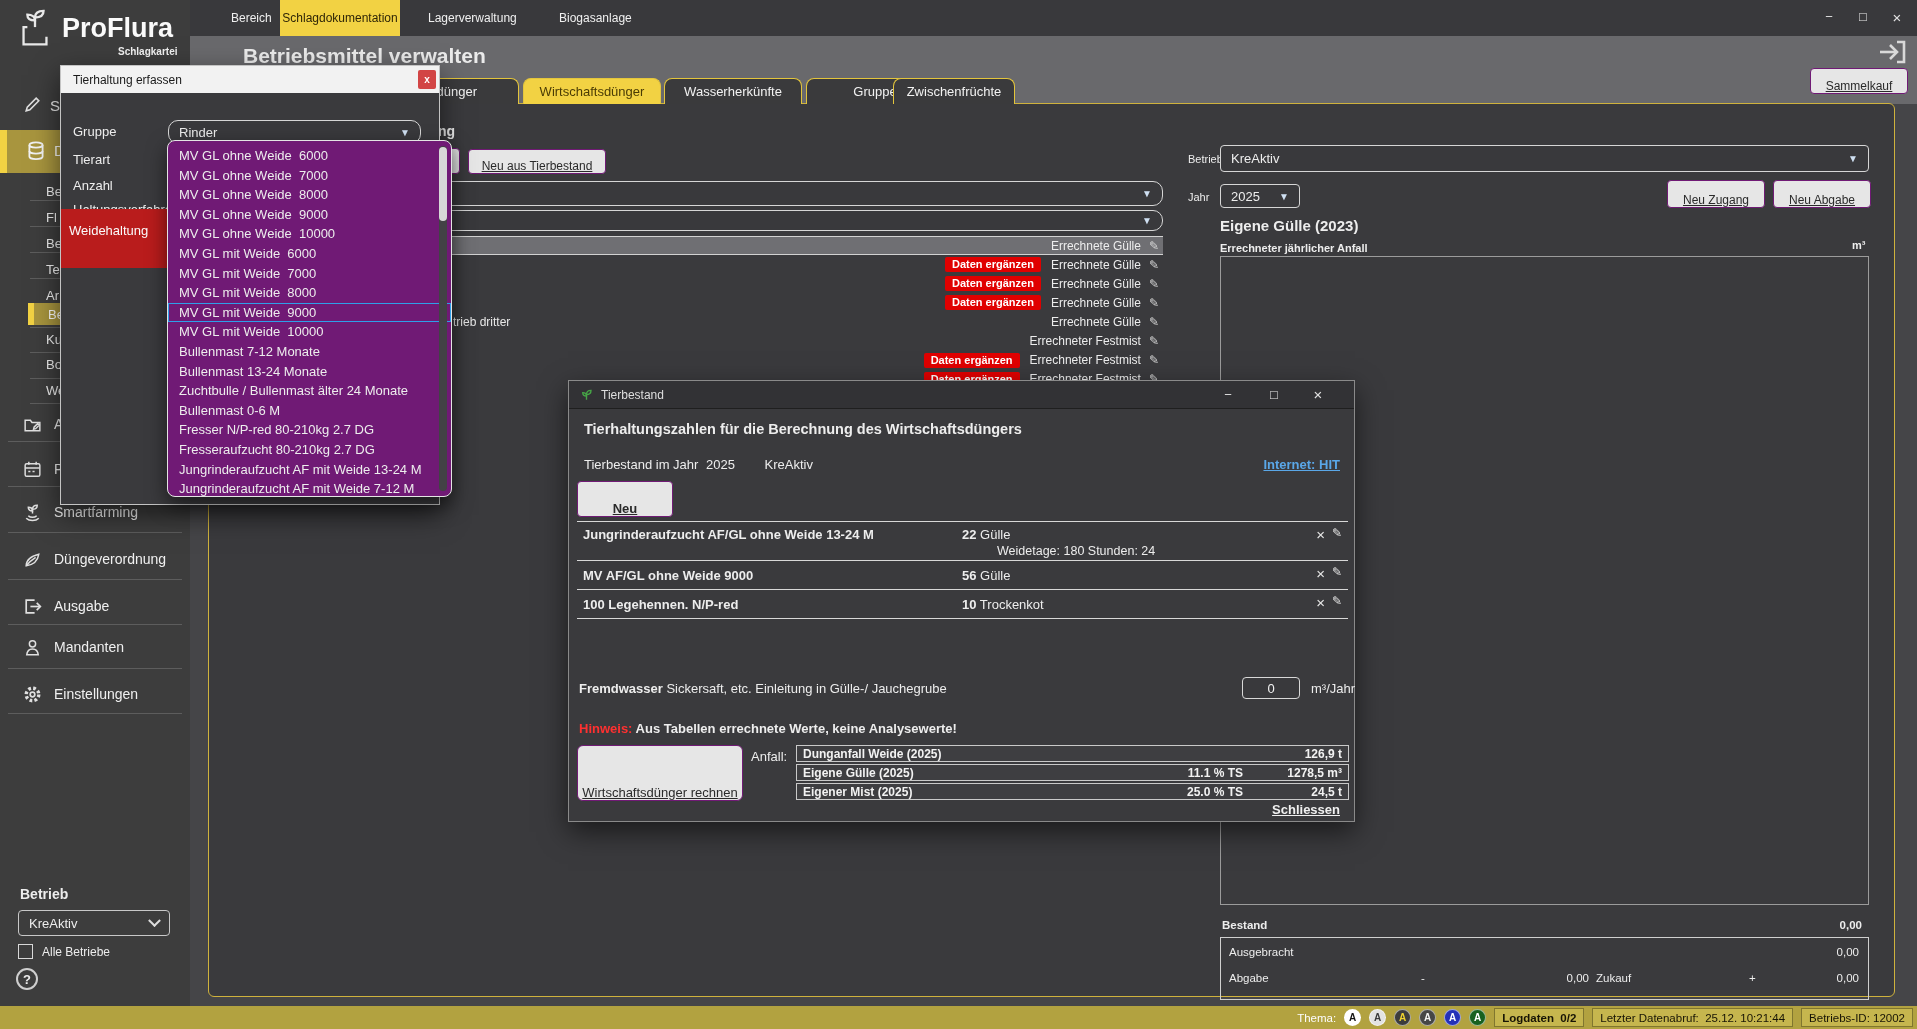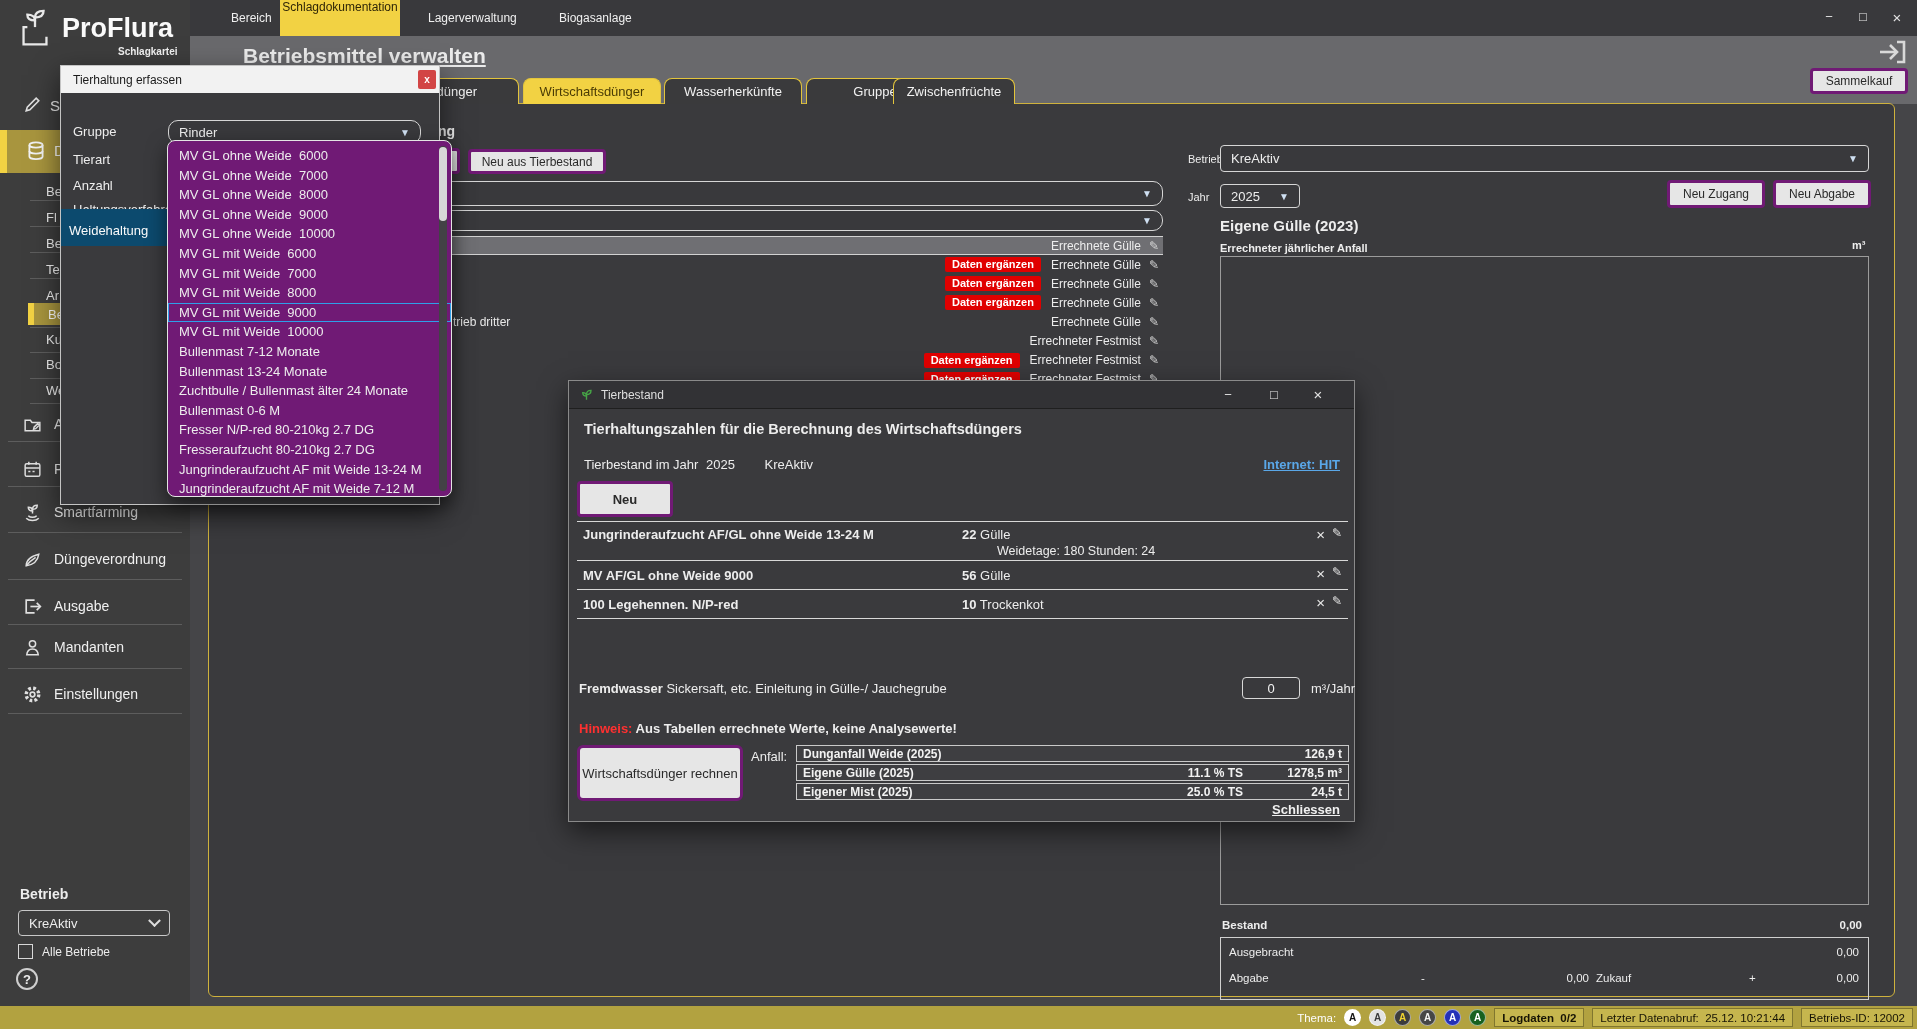--- a/index.html
+++ b/index.html
@@ -1,20 +1,20 @@
 <!DOCTYPE html>
 <html><head>
 <meta charset="utf-8">
 <style>
   html,body{margin:0;padding:0;background:#1e1e1e;}
   #app{position:relative;width:1917px;height:1029px;background:#454548;font-family:"Liberation Sans",sans-serif;overflow:hidden;color:#ededed;}
   .abs{position:absolute;}
   .pre{white-space:pre;}
   
-  .btn{position:absolute;background:#e6e6e6;color:#2a2a2a;border:3px solid #701a75;border-radius:4px;display:flex;align-items:center;justify-content:center;font-size:12px;box-sizing:border-box;cursor:default;}
+  .btn{position:absolute;background:#e6e6e6;color:#2a2a2a;border:1px solid #701a75;border-radius:4px;display:flex;align-items:flex-end;justify-content:center;font-size:12px;box-sizing:border-box;cursor:default;text-decoration:underline;}
   
   .combo{position:absolute;background:#39393c;border:1px solid #d6d6d6;border-radius:10px;display:flex;align-items:center;justify-content:space-between;color:#ededed;font-size:13px;padding:0 10px;box-sizing:border-box;}
   .combo .arr{color:#cfe0f2;font-size:10px;}
   
   .tab{position:absolute;top:78px;height:26px;border:1px solid #e3c53c;border-bottom:none;border-radius:8px 8px 0 0;background:#3a3a3c;color:#f2f2f2;font-size:13px;display:flex;align-items:center;justify-content:center;box-sizing:border-box;}
   .tab.active{background:#f2d243;color:#4a3c05;}
   
   .mrow{position:relative;display:flex;align-items:center;justify-content:flex-end;height:19.1px;font-size:12px;padding-right:4px;box-sizing:border-box;}
   .mrow.sel{background:#6f6f73;border-top:1px solid #d2d2d2;border-bottom:1px solid #d2d2d2;}
   .badge{background:#e00000;color:#fff;font-weight:bold;font-size:11px;padding:1px 7px;border-radius:2px;margin-right:10px;line-height:13px;}
@@ -42,32 +42,32 @@
   .wctl{position:absolute;color:#e4e4e4;font-size:13px;text-align:center;width:22px;}
   svg{display:block;}
 </style>
 </head>
 <body>
 
 <div id="app">
 
   <div class="abs" style="left:190px;top:0;width:1727px;height:36px;background:#39393c;z-index:4;">
     <span class="abs" style="left:41px;top:11px;font-size:12px;color:#f0f0f0;">Bereich</span>
-    <div class="abs" style="left:90px;top:0;width:120px;height:36px;background:#f2d243;color:#2f2607;font-size:12px;display:flex;justify-content:center;">
+    <div class="abs" style="left:90px;top:0;width:120px;height:36px;background:#f2d243;color:#2f2607;font-size:12px;display:flex;align-items:center;justify-content:center;">
       <span>Schlagdokumentation</span>
     </div>
     <span class="abs" style="left:238px;top:11px;font-size:12px;color:#f0f0f0;">Lagerverwaltung</span>
     <span class="abs" style="left:369px;top:11px;font-size:12px;color:#f0f0f0;">Biogasanlage</span>
     <span class="wctl" style="left:1628px;top:9px;">−</span>
     <span class="wctl" style="left:1662px;top:9px;">□</span>
     <span class="wctl" style="left:1696px;top:9px;font-size:15px;">×</span>
   </div>
 
   <div class="abs" style="left:190px;top:36px;width:1727px;height:68px;background:#69696c;z-index:1;">
-    <div class="abs" style="left:53px;top:8px;font-size:21px;font-weight:bold;color:#ebebeb;text-decoration:underline;">Betriebsmittel verwalten</div>
+    <div class="abs" style="left:53px;top:8px;font-size:21px;font-weight:bold;color:#ebebeb;">Betriebsmittel verwalten</div>
     <div class="abs" style="left:1686px;top:2px;">
       <svg width="32" height="28" viewBox="0 0 32 28" fill="none" stroke="#d9d9d9" stroke-width="2.6">
         <path d="M21 4h7v20h-7"></path>
           <path d="M4 14h16"></path>
           <path d="M14 7l7 7-7 7"></path>
       </svg>
     </div>
     <div class="btn" style="left:1620px;top:32px;width:98px;height:26px;">
       <span>Sammelkauf</span>
     </div>
@@ -328,21 +328,21 @@
     <span class="abs" style="left:12px;top:86px;font-size:13px;">Tierart</span>
     <div class="combo" style="left:107px;top:82px;width:253px;height:23px;">
       <span></span>
         <span class="arr">▼</span>
     </div>
     <div class="abs" style="left:363px;top:61px;width:15px;height:15px;background:#e01010;border-radius:50%;display:flex;align-items:center;justify-content:center;top:89px;">
       <span style="color:#fff;font-size:10px;font-weight:bold;">!</span>
     </div>
     <span class="abs" style="left:12px;top:112px;font-size:13px;">Anzahl</span>
     <span class="abs" style="left:12px;top:136px;font-size:13px;">Haltungsverfahren</span>
-    <div class="abs" style="left:0;top:143px;width:107px;height:37px;background:#0c4a6e;">
+    <div class="abs" style="left:0;top:143px;width:107px;height:59px;background:#b91c1c;">
       <span class="abs" style="left:8px;top:14px;font-size:13px;color:#fbfbfb;">Weidehaltung</span>
     </div>
   </div>
 
   <div class="abs" style="left:167px;top:140px;width:285px;height:357px;background:#701a75;border:1px solid #e4e4e4;border-radius:8px;box-shadow:0 8px 20px rgba(0,0,0,.55);box-sizing:border-box;overflow:hidden;padding-top:5px;z-index:30;">
     <div class="li">MV GL ohne Weide  6000</div>
     <div class="li">MV GL ohne Weide  7000</div>
     <div class="li">MV GL ohne Weide  8000</div>
     <div class="li">MV GL ohne Weide  9000</div>
     <div class="li">MV GL ohne Weide  10000</div>

